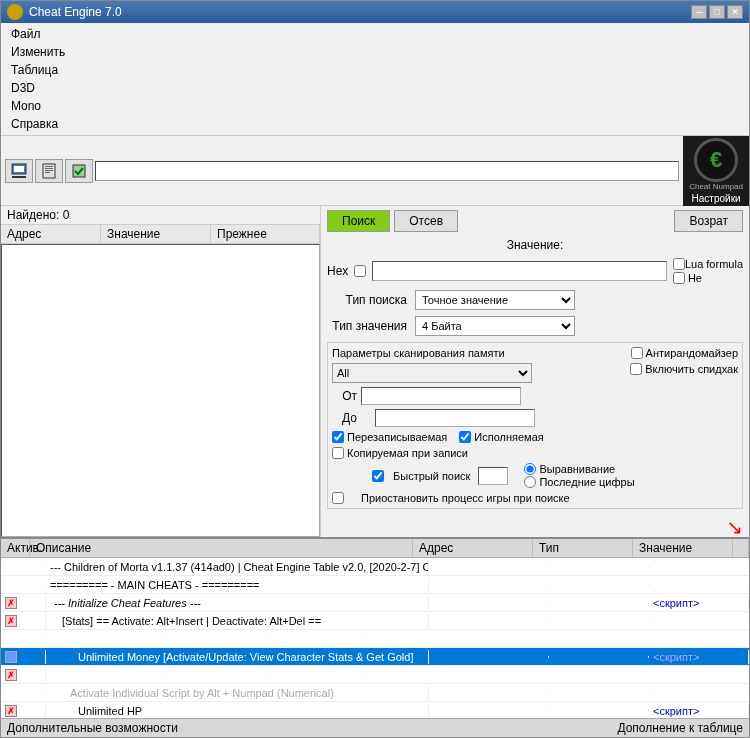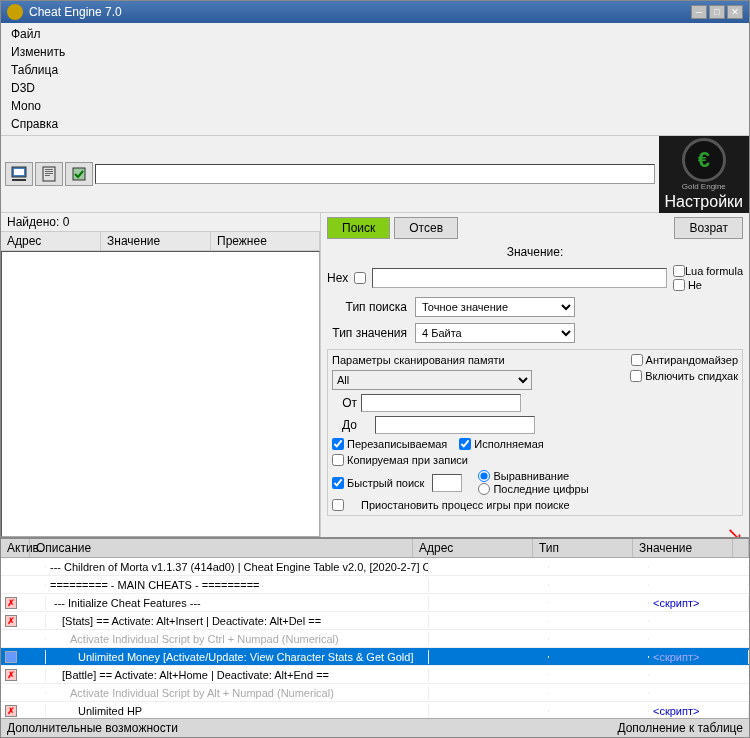--- a/index.html
+++ b/index.html
@@ -283,22 +283,22 @@
             <rect x="2" y="2" width="12" height="12" fill="#a0c8a0" stroke="#333" stroke-width="1"></rect>
             <path d="M4 8 L7 11 L12 5" stroke="#007700" stroke-width="2" fill="none"></path>
           </svg>
       </div>
       <input class="address-bar" type="text" style="">
     </div>
     <div style="display:flex; background:#1a1a1a; flex-direction:column; align-items:center; justify-content:center; padding:2px 6px;">
       <div style="width:44px;height:44px;border-radius:50%;background:#111;border:3px solid #555;display:flex;align-items:center;justify-content:center;">
         <span style="color:#2a9d2a;font-size:22px;font-weight:bold;">€</span>
       </div>
-      <span style="color:#aaa;font-size:8px;text-align:center;">Gold Engine</span>
-      <span style="color:white;font-size:16px;margin-top:2px;">Настройки</span>
+      <span style="color:#aaa;font-size:8px;text-align:center;">Cheat Numpad</span>
+      <span style="color:white;font-size:10px;margin-top:2px;">Настройки</span>
     </div>
   </div>
 
   <div class="main-content">
 
     <div class="left-panel">
       <div class="found-bar">Найдено: 0</div>
       <div class="list-header">
         <div class="list-header-col">Адрес</div>
         <div class="list-header-col">Значение</div>
@@ -389,21 +389,21 @@
                 <span>Исполняемая</span>
               </label>
           </div>
           <div style="display:flex; align-items:center;">
             <label style="display:flex;align-items:center;gap:3px;font-size:11px;">
                 <input type="checkbox" style=""> 
                 <span>Копируемая при записи</span>
               </label>
           </div>
           <div style="display:flex; align-items:center; gap:8px;">
-            <label style="display:flex;align-items:center;gap:3px;font-size:11px;">
+            <label style="display:flex;align-items:center;gap:9px;font-size:11px;margin-left:40px;">
                 <input type="checkbox" checked="" style=""> 
                 <span>Быстрый поиск</span>
               </label>
             <input type="text" style="width: 30px; height: 18px; border: 1px inset rgb(170, 170, 170); background: white; padding: 1px; text-align: center; font-size: 11px;">
             <div style="display:flex;flex-direction:column;gap:1px;margin-left:8px;">
               <label style="display:flex;align-items:center;gap:3px;font-size:11px;">
                   <input type="radio" name="align" checked="" style=""> 
                   <span>Выравнивание</span>
                 </label>
               <label style="display:flex;align-items:center;gap:3px;font-size:11px;">
@@ -452,59 +452,57 @@
         <div class="ct-cell ct-desc">========= - MAIN CHEATS - =========</div>
         <div class="ct-cell ct-addr"></div>
         <div class="ct-cell ct-type"></div>
         <div class="ct-cell ct-val"></div>
       </div>
 
       <div class="ct-row">
         <div class="ct-cell ct-active">
           <div class="checkbox-sm crossed"></div>
         </div>
-        <div class="ct-cell ct-desc" style="padding-left:8px;">--- Initialize Cheat Features ---</div>
+        <div class="ct-cell ct-desc" style="padding-left:8px;font-style:italic;">--- Initialize Cheat Features ---</div>
         <div class="ct-cell ct-addr"></div>
         <div class="ct-cell ct-type"></div>
         <div class="ct-cell ct-val blue-text">&lt;скрипт&gt;</div>
       </div>
 
       <div class="ct-row">
         <div class="ct-cell ct-active">
           <div class="checkbox-sm crossed"></div>
         </div>
         <div class="ct-cell ct-desc" style="padding-left:16px;">[Stats]  == Activate: Alt+Insert   | Deactivate: Alt+Del          ==</div>
         <div class="ct-cell ct-addr"></div>
         <div class="ct-cell ct-type"></div>
         <div class="ct-cell ct-val"></div>
       </div>
 
       <div class="ct-row">
         <div class="ct-cell ct-active"></div>
-        <div class="ct-cell ct-desc" style="padding-left:24px;color:#aaa;">Activate Individual Script by Ctrl + Numpad (Numerical)</div>
         <div class="ct-cell ct-addr"></div>
         <div class="ct-cell ct-type"></div>
         <div class="ct-cell ct-val"></div>
       </div>
 
       <div class="ct-row selected">
         <div class="ct-cell ct-active">
           <div style="width:12px;height:12px;border:1px solid #aaa;background:#6699ff;display:inline-flex;align-items:center;justify-content:center;"></div>
         </div>
         <div class="ct-cell ct-desc" style="padding-left:32px;">Unlimited Money [Activate/Update: View Character Stats &amp; Get Gold]</div>
         <div class="ct-cell ct-addr"></div>
         <div class="ct-cell ct-type"></div>
         <div class="ct-cell ct-val">&lt;скрипт&gt;</div>
       </div>
 
       <div class="ct-row">
         <div class="ct-cell ct-active">
           <div class="checkbox-sm crossed"></div>
         </div>
-        <div class="ct-cell ct-desc" style="padding-left:16px;">[Battle] == Activate: Alt+Home   | Deactivate: Alt+End          ==</div>
         <div class="ct-cell ct-addr"></div>
         <div class="ct-cell ct-type"></div>
         <div class="ct-cell ct-val"></div>
       </div>
 
       <div class="ct-row">
         <div class="ct-cell ct-active"></div>
         <div class="ct-cell ct-desc" style="padding-left:24px;color:#aaa;">Activate Individual Script by Alt + Numpad (Numerical)</div>
         <div class="ct-cell ct-addr"></div>
         <div class="ct-cell ct-type"></div>

